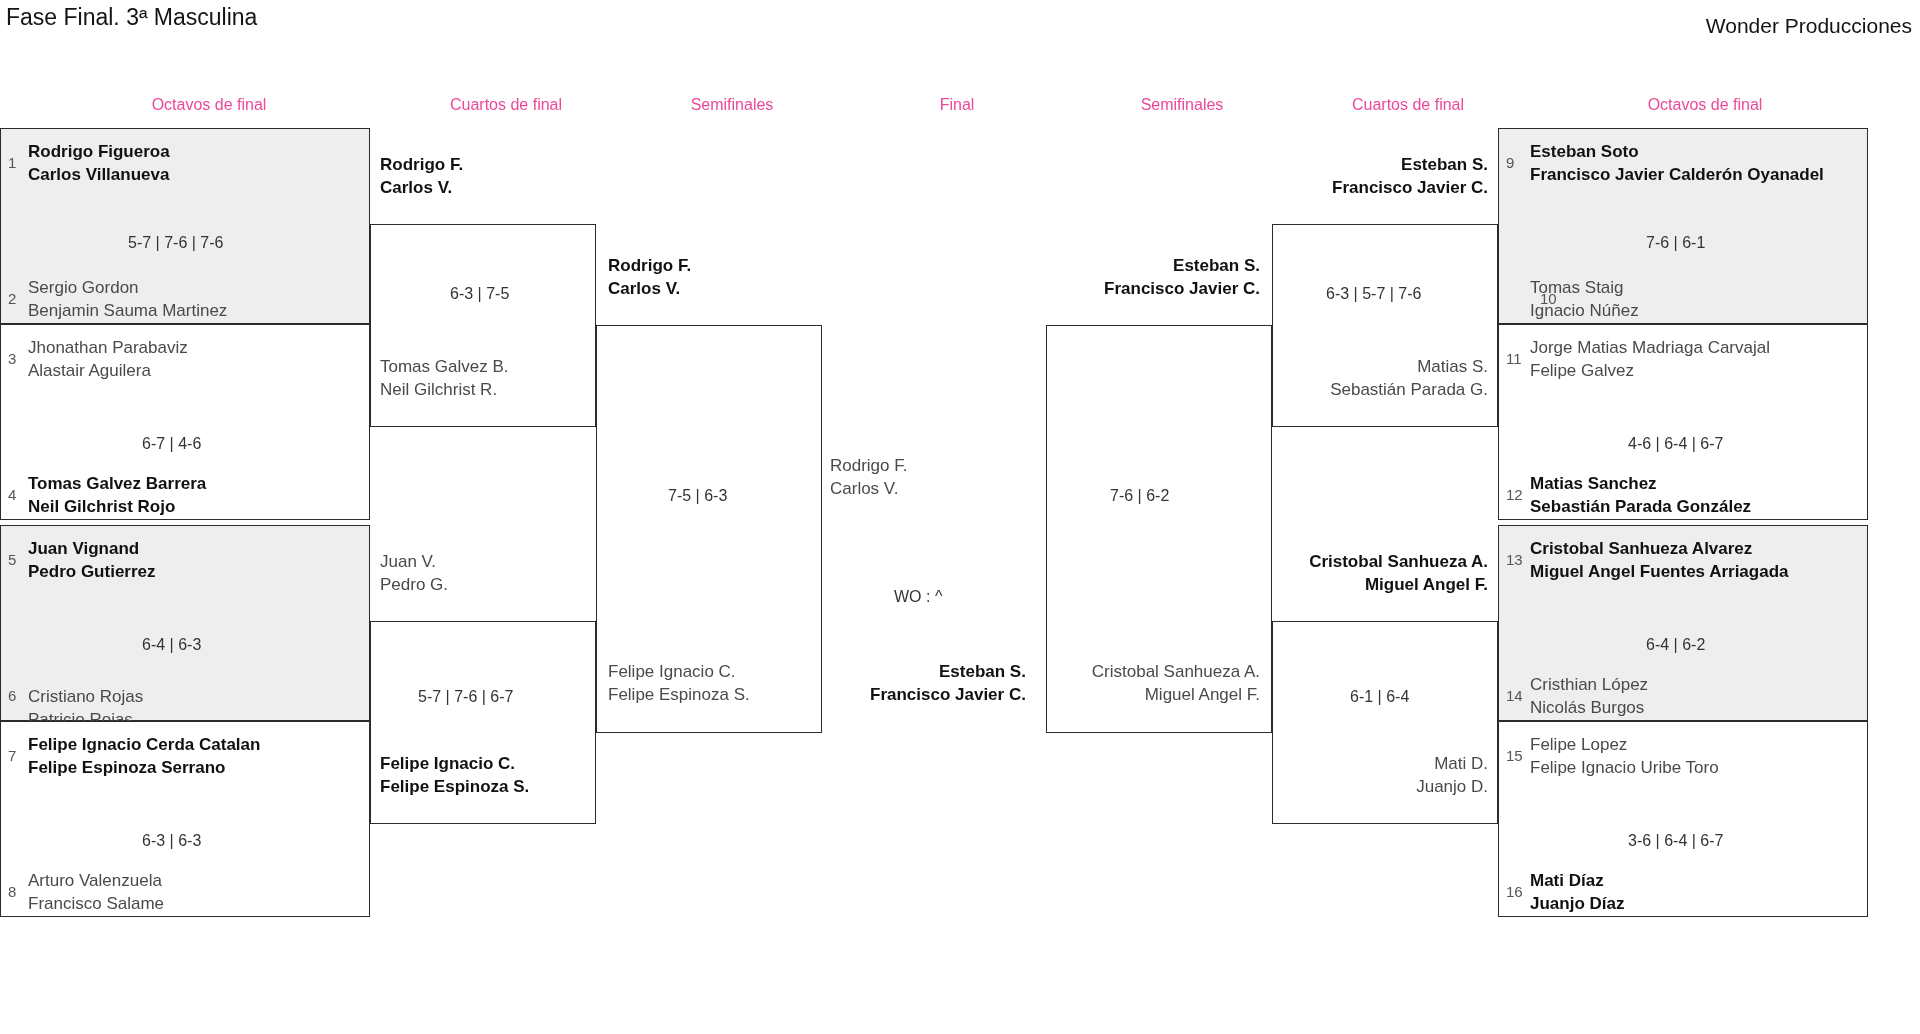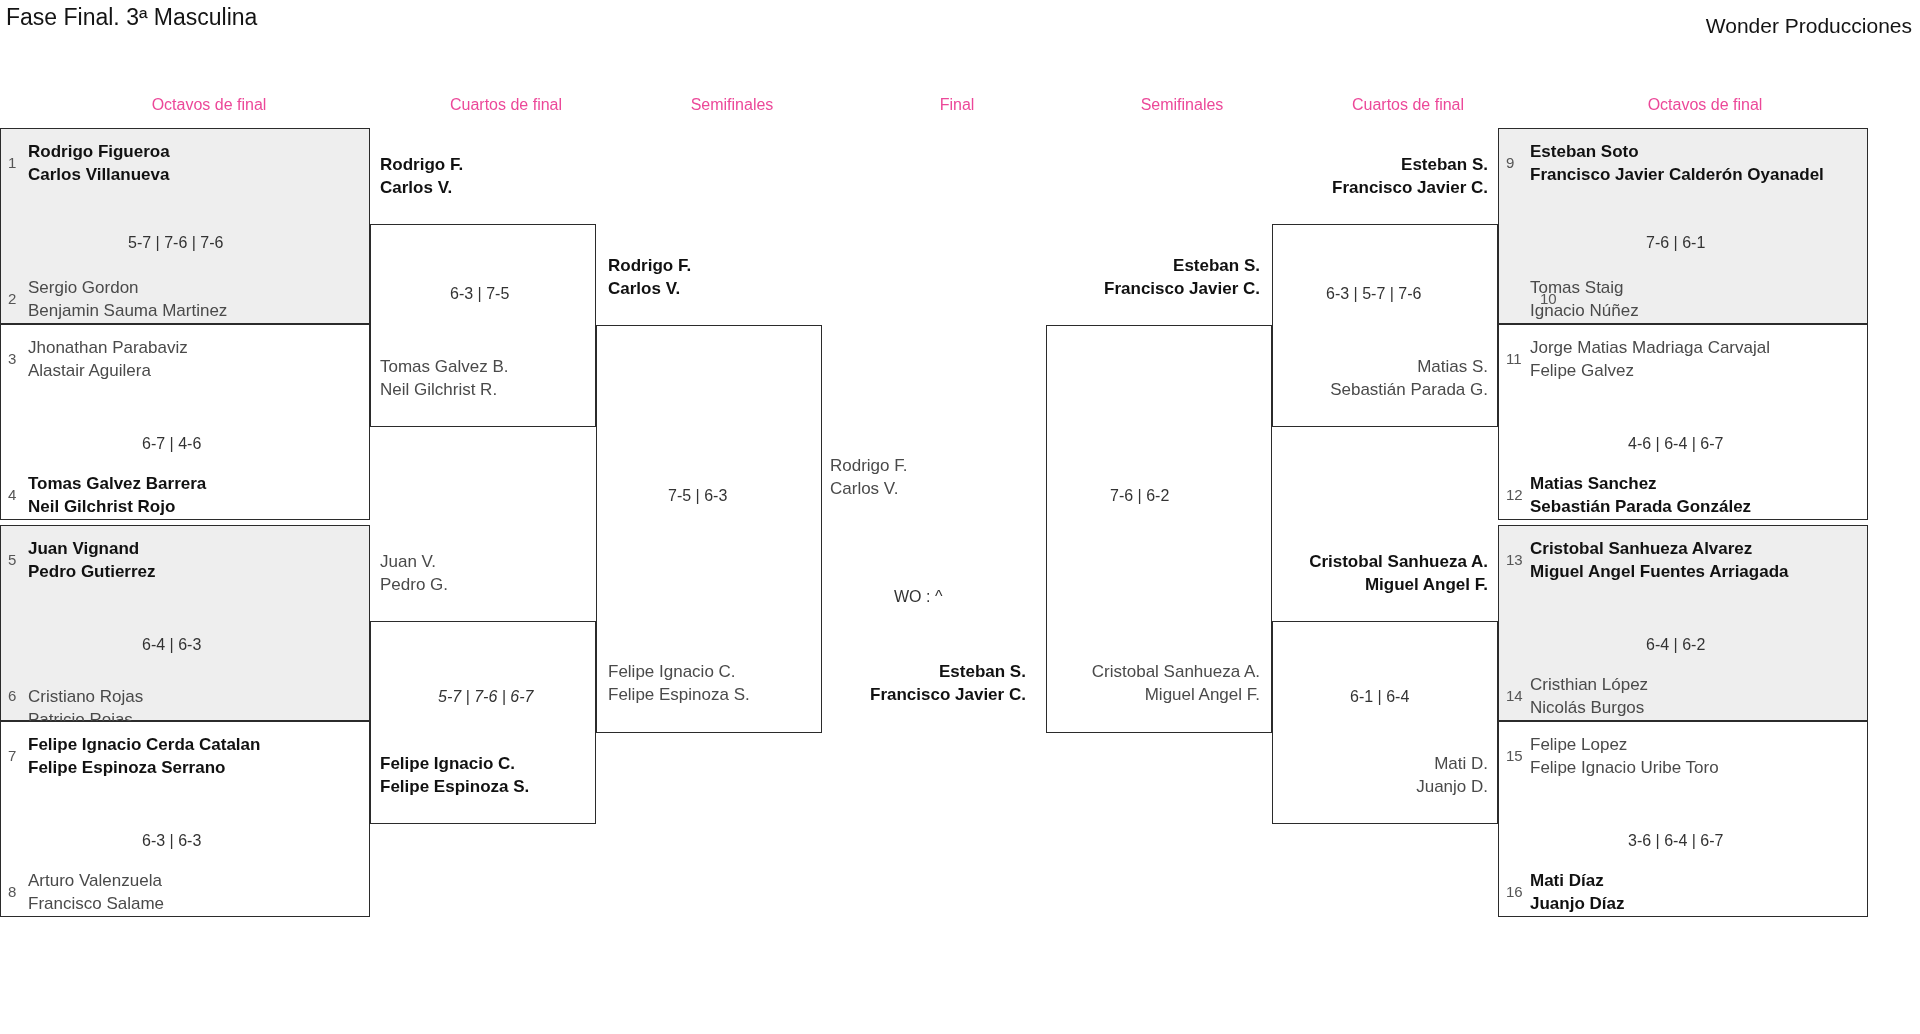--- a/index.html
+++ b/index.html
@@ -167,21 +167,21 @@
 <div class="team lose" style="left:380px; top:355px;">
   <span class="nm">Tomas Galvez B.</span>
   <span class="nm">Neil Gilchrist R.</span>
 </div>
 
 <div class="mbox plain" style="left:370px; top:621px; width:226px; height:203px;"></div>
 <div class="team lose" style="left:380px; top:550px;">
   <span class="nm">Juan V.</span>
   <span class="nm">Pedro G.</span>
 </div>
-<div class="score" style="left:438px; top:671px;font-style:italic;">5-7 | 7-6 | 6-7</div>
+<div class="score" style="left:418px; top:671px;">5-7 | 7-6 | 6-7</div>
 <div class="team win" style="left:380px; top:752px;">
   <span class="nm">Felipe Ignacio C.</span>
   <span class="nm">Felipe Espinoza S.</span>
 </div>
 
 <div class="mbox plain" style="left:596px; top:325px; width:226px; height:408px;"></div>
 <div class="team win" style="left:608px; top:254px;">
   <span class="nm">Rodrigo F.</span>
   <span class="nm">Carlos V.</span>
 </div>

